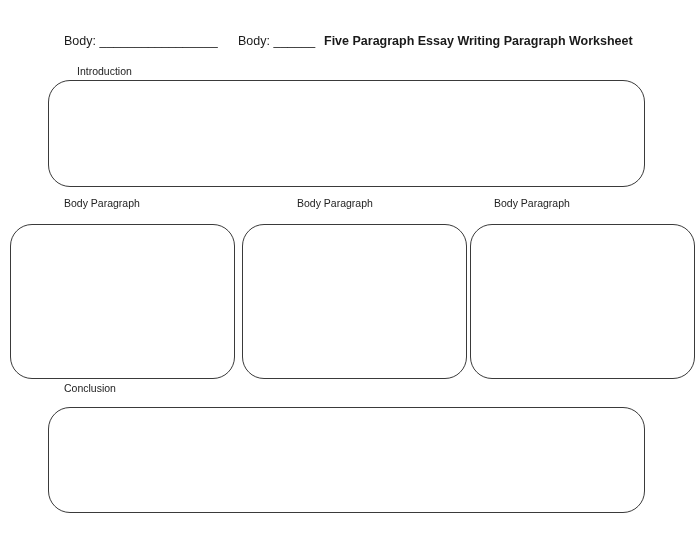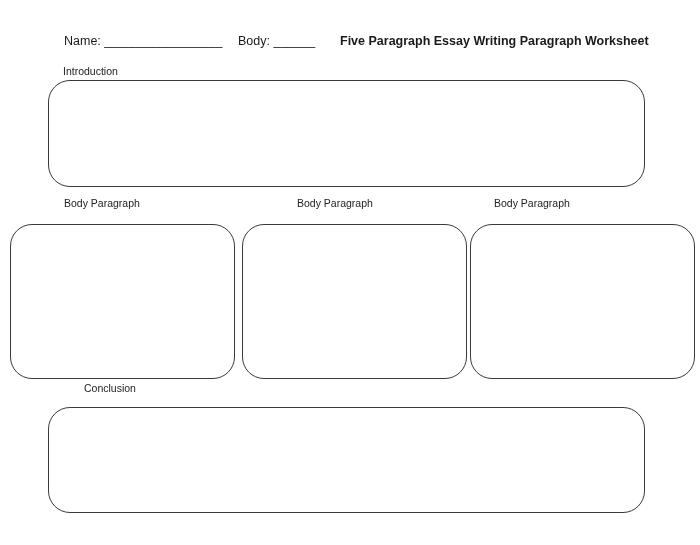--- a/index.html
+++ b/index.html
@@ -7,29 +7,29 @@
       font-family: "Liberation Sans", sans-serif; color: #1a1a1a; }
     .txt { position: absolute; white-space: pre; font-size: 12.5px; line-height: 1; }
     .label { position: absolute; white-space: pre; font-size: 10.5px; line-height: 1; color: #222; }
     .title { font-weight: bold; font-size: 12.5px; }
     .box { position: absolute; box-sizing: border-box; border: 1.3px solid #3a3a3a;
       border-radius: 22px; background: #fff; }
   </style>
 </head>
 <body>
 
-<div class="txt" style="left:64px; top:35px;">Name: _________________</div>
+<div class="txt" style="left:64px; top:35px;">Body: _________________</div>
 <div class="txt" style="left:238px; top:35px;">Body: ______</div>
-<div class="txt title" style="left:340px; top:35px;">Five Paragraph Essay Writing Paragraph Worksheet</div>
+<div class="txt title" style="left:324px; top:35px;">Five Paragraph Essay Writing Paragraph Worksheet</div>
 
-<div class="label" style="left:63px; top:66px;">Introduction</div>
+<div class="label" style="left:77px; top:66px;">Introduction</div>
 <div class="box" style="left:48px; top:80px; width:597px; height:107px;"></div>
 
 <div class="label" style="left:64px; top:198px;">Body Paragraph</div>
 <div class="label" style="left:297px; top:198px;">Body Paragraph</div>
 <div class="label" style="left:494px; top:198px;">Body Paragraph</div>
 
 <div class="box" style="left:10px; top:224px; width:225px; height:155px;"></div>
 <div class="box" style="left:242px; top:224px; width:225px; height:155px;"></div>
 <div class="box" style="left:470px; top:224px; width:225px; height:155px;"></div>
 
-<div class="label" style="left:64px; top:383px;margin-left:20px;">Conclusion</div>
+<div class="label" style="left:64px; top:383px;">Conclusion</div>
 <div class="box" style="left:48px; top:407px; width:597px; height:106px;"></div>
 
 </body></html>

